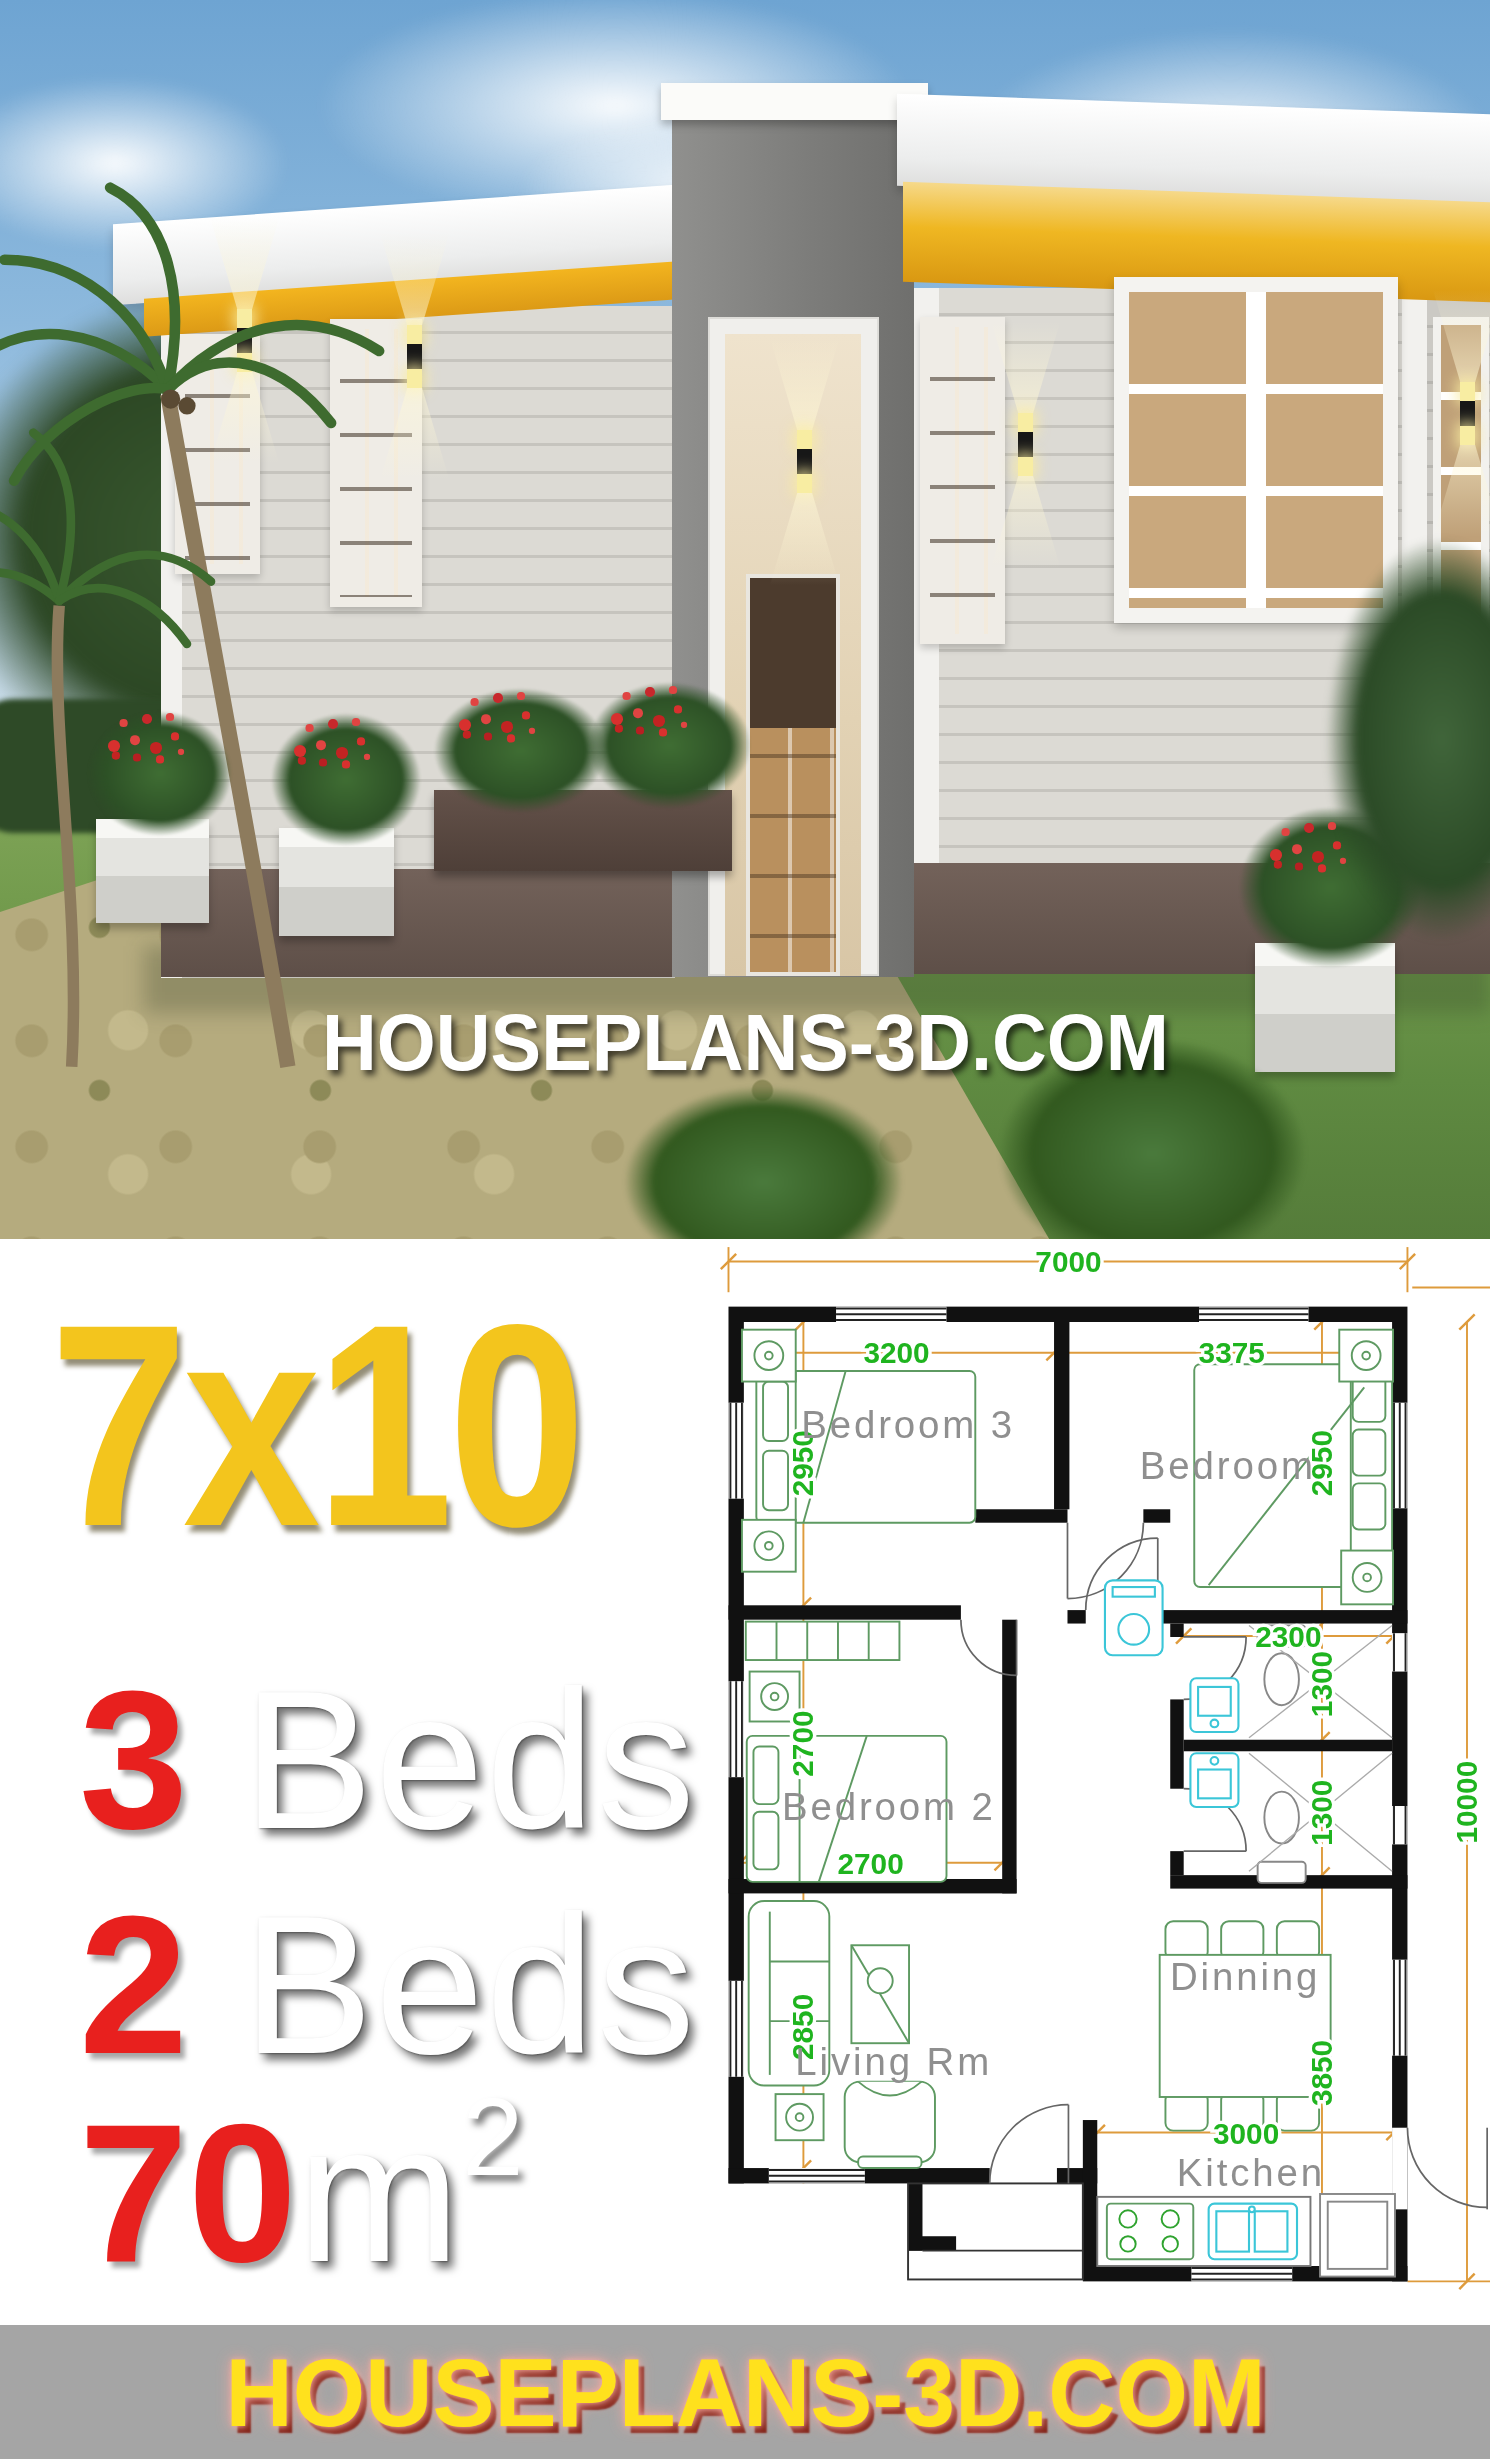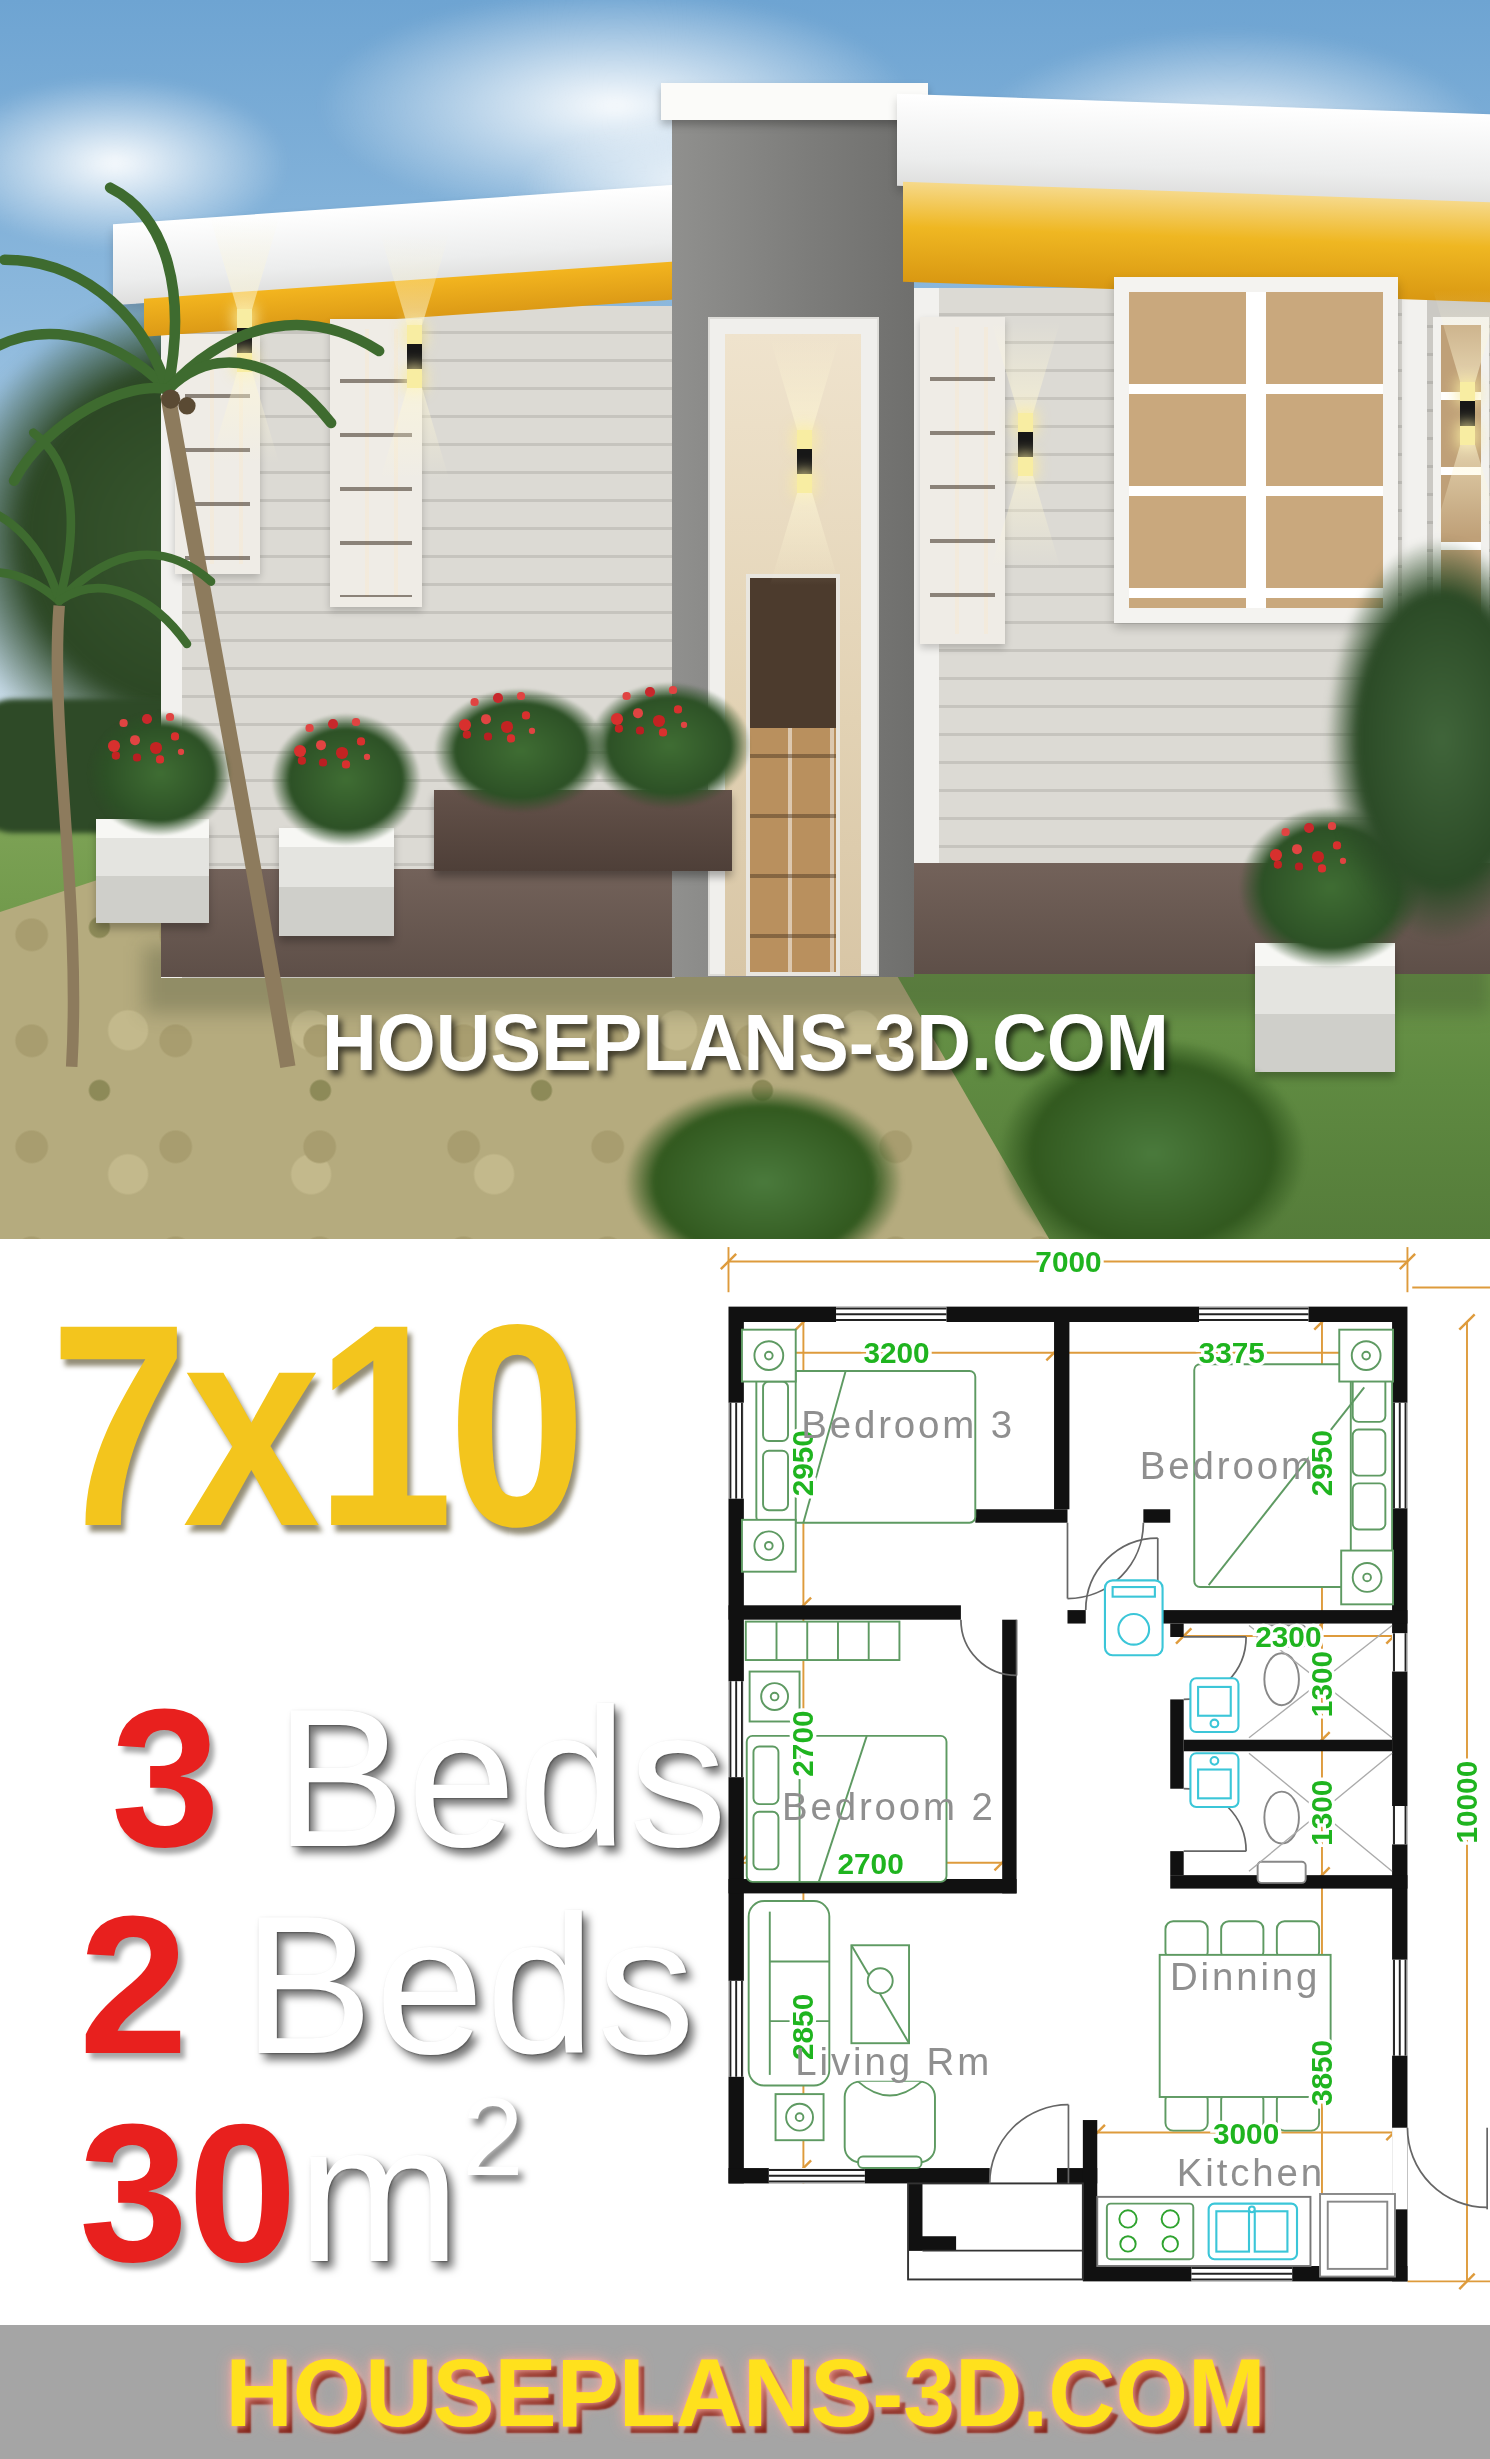--- a/index.html
+++ b/index.html
@@ -119,21 +119,21 @@
   .big-title{left:50px;top:21px;font-size:288px;font-weight:bold;color:#F3C51D;
       transform:scaleX(.86);transform-origin:left top;letter-spacing:-5.8px;
       text-shadow:4.8px 6.7px 5.8px rgba(60,50,10,.55);}
   .spec{left:79px;font-size:196px;line-height:1;white-space:nowrap;}
   .spec .num{position:static;font-weight:bold;color:#E8201E;
       text-shadow:4.8px 5.8px 4.8px rgba(0,0,0,.35);}
   .spec .lab{position:static;font-weight:normal;color:#ffffff;letter-spacing:1.9px;
       text-shadow:5.8px 6.7px 8.6px rgba(0,0,0,.55),1px 1px 1.9px rgba(0,0,0,.35);}
   .spec .sup{position:static;font-size:110px;vertical-align:86px;color:#fff;
       text-shadow:4.8px 5.8px 7.7px rgba(0,0,0,.55);}
-  .spec1{top:442px;margin-left:32px;} .spec2{top:649px;} .spec3{top:843px;}
+  .spec1{top:424px;} .spec2{top:649px;} .spec3{top:843px;}
 
   
   .plan-svg{left:692px;top:1239px;width:799px;height:1086px;}
   .plan-svg text{font-family:"Liberation Sans",sans-serif;}
   .dimtxt{fill:#1FB41F;font-size:31px;font-weight:bold;stroke:#fff;stroke-width:7px;paint-order:stroke;}
   .roomtxt{fill:#8F8F8F;font-size:40px;letter-spacing:3px;}
 
   
   .banner{left:0;top:2325px;width:1491px;height:134px;background:#A5A5A5;}
   .banner-text{left:0;top:13.4px;width:1491px;text-align:center;font-size:96px;font-weight:bold;
@@ -287,21 +287,21 @@
 
     <div class="spec spec1">
       <span class="num">3</span>
       <span class="lab">Beds</span>
     </div>
     <div class="spec spec2">
       <span class="num">2</span>
       <span class="lab">Beds</span>
     </div>
     <div class="spec spec3">
-      <span class="num">30</span><span class="lab">m</span><span class="sup">2</span>
+      <span class="num">70</span><span class="lab">m</span><span class="sup">2</span>
     </div>
   </div>
 
   <svg class="plan-svg" viewBox="720 1290 832 1130">
 
     <g stroke="#DE9B3C" stroke-width="2">
       <line x1="758" y1="1313" x2="1465" y2="1313"></line>
       <line x1="758" y1="1345" x2="758" y2="1298"></line>
       <line x1="1465" y1="1345" x2="1465" y2="1298"></line>
       <line x1="1470" y1="1340" x2="1552" y2="1340"></line>

